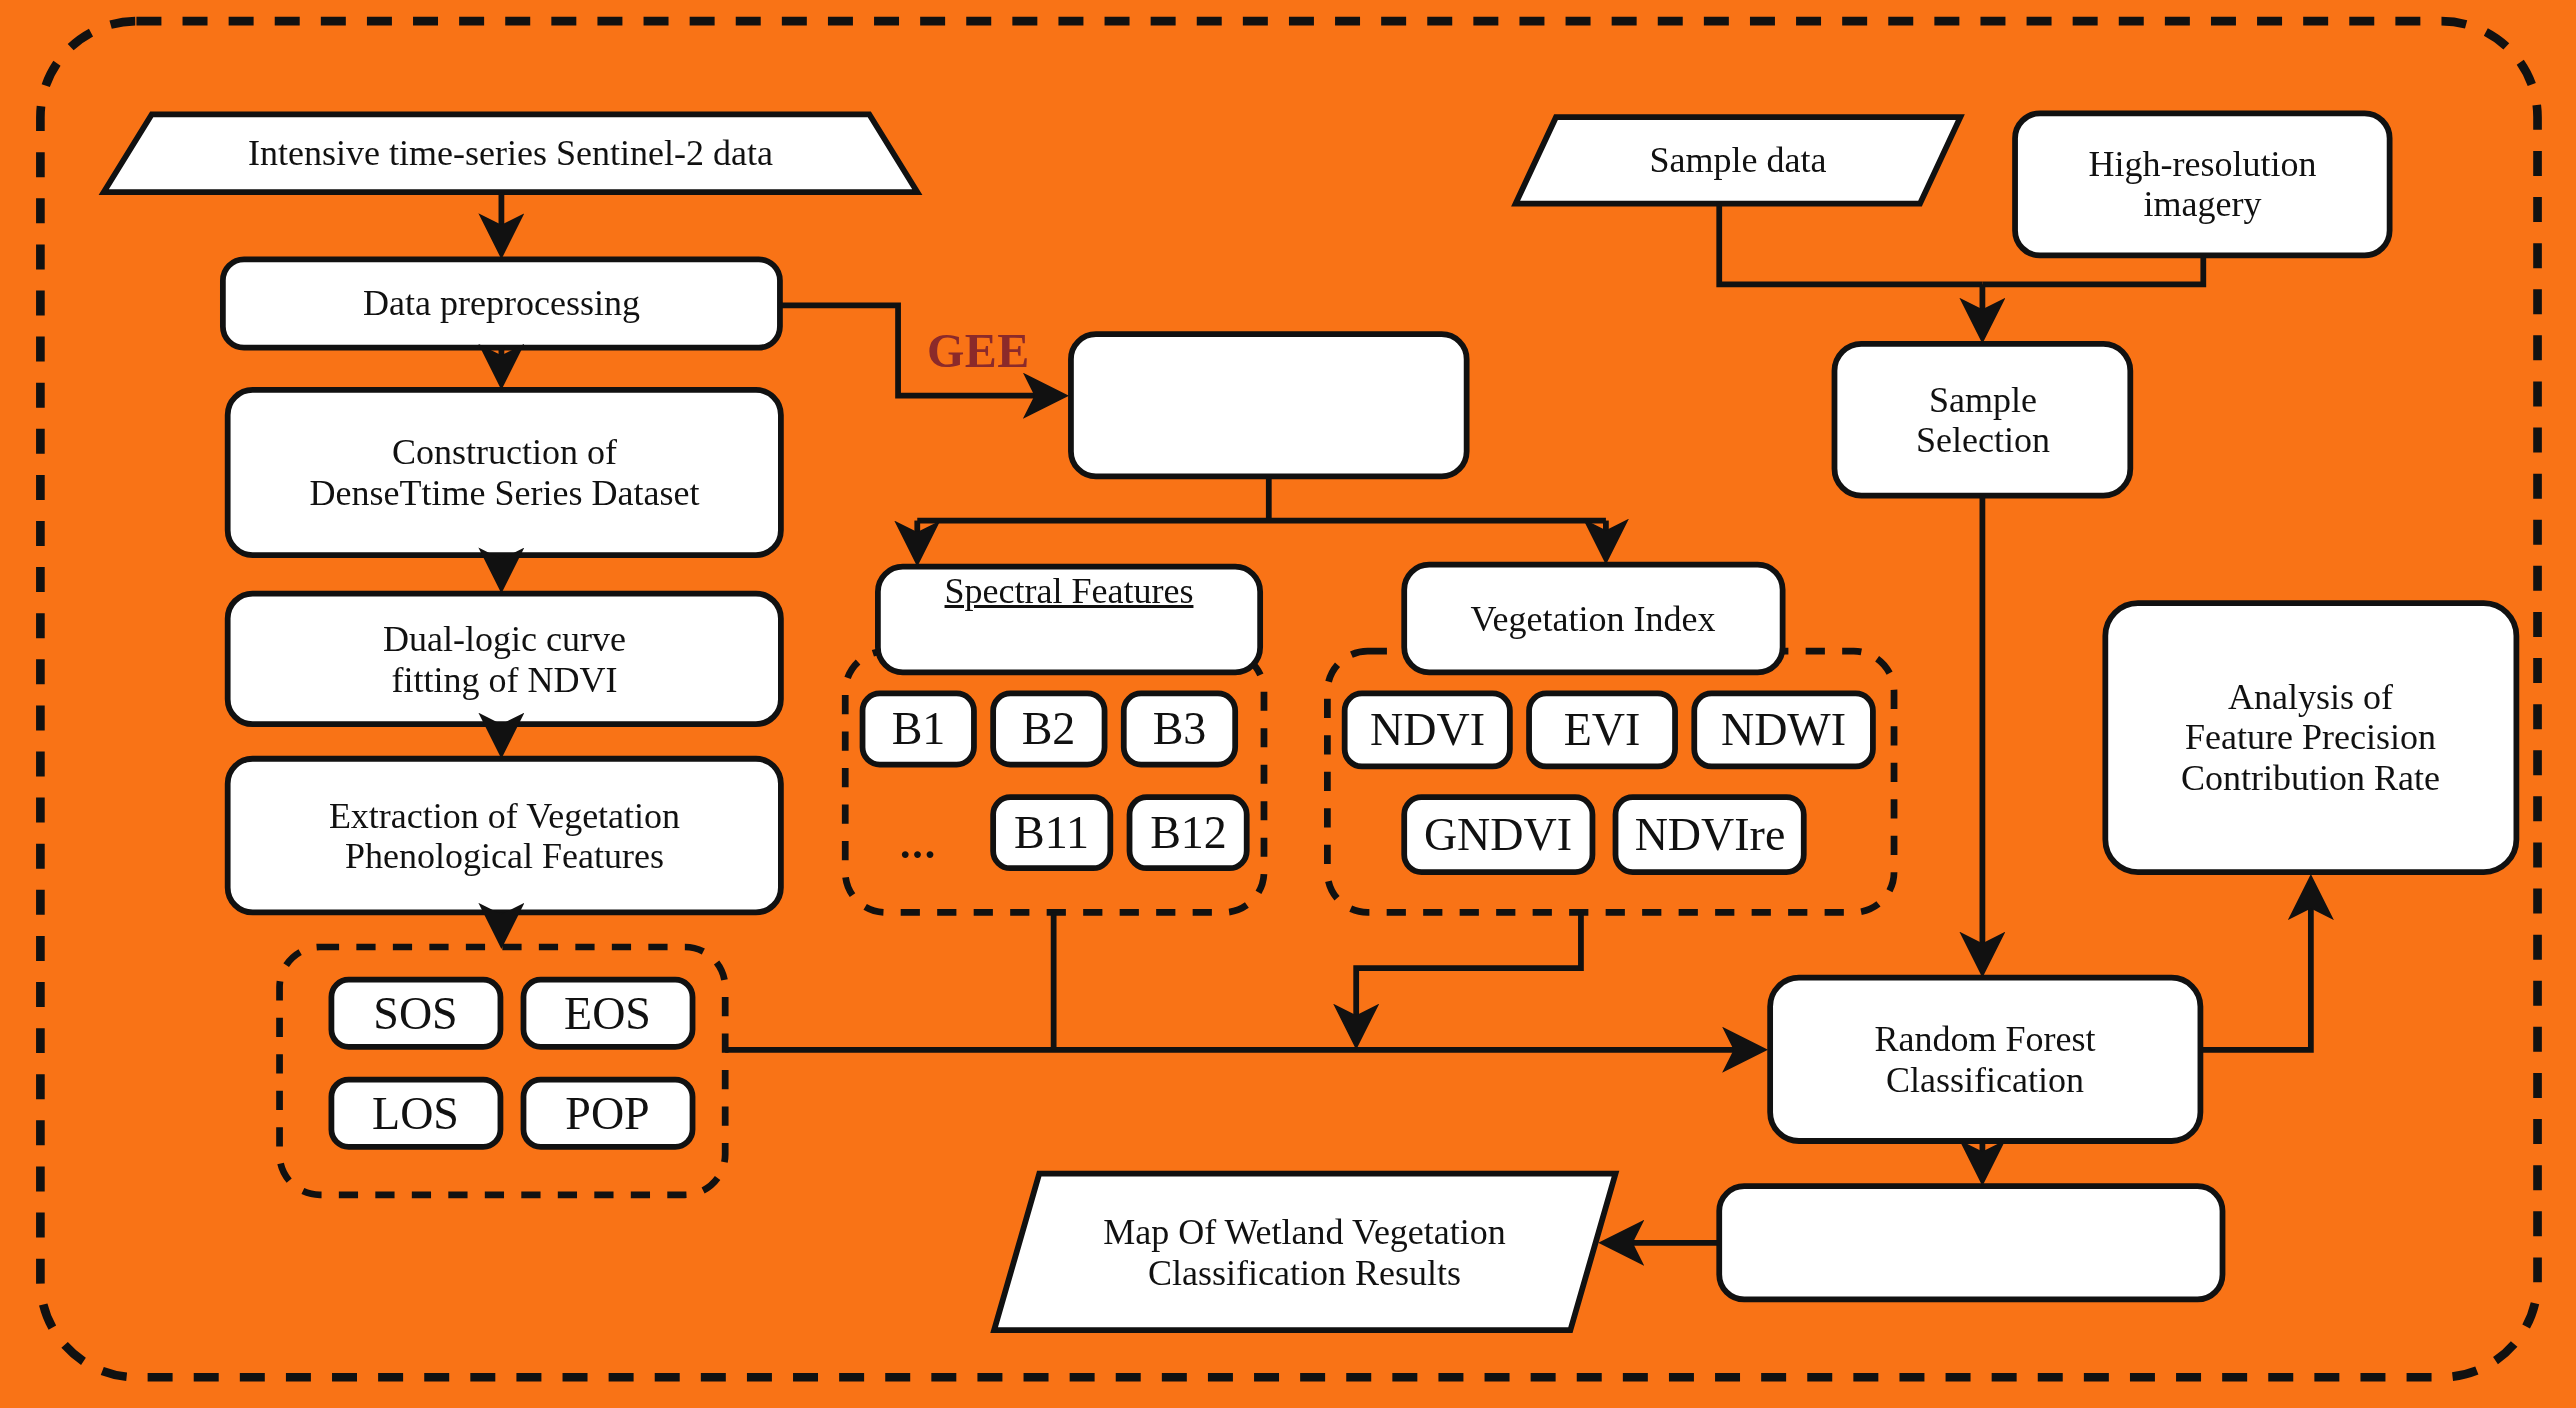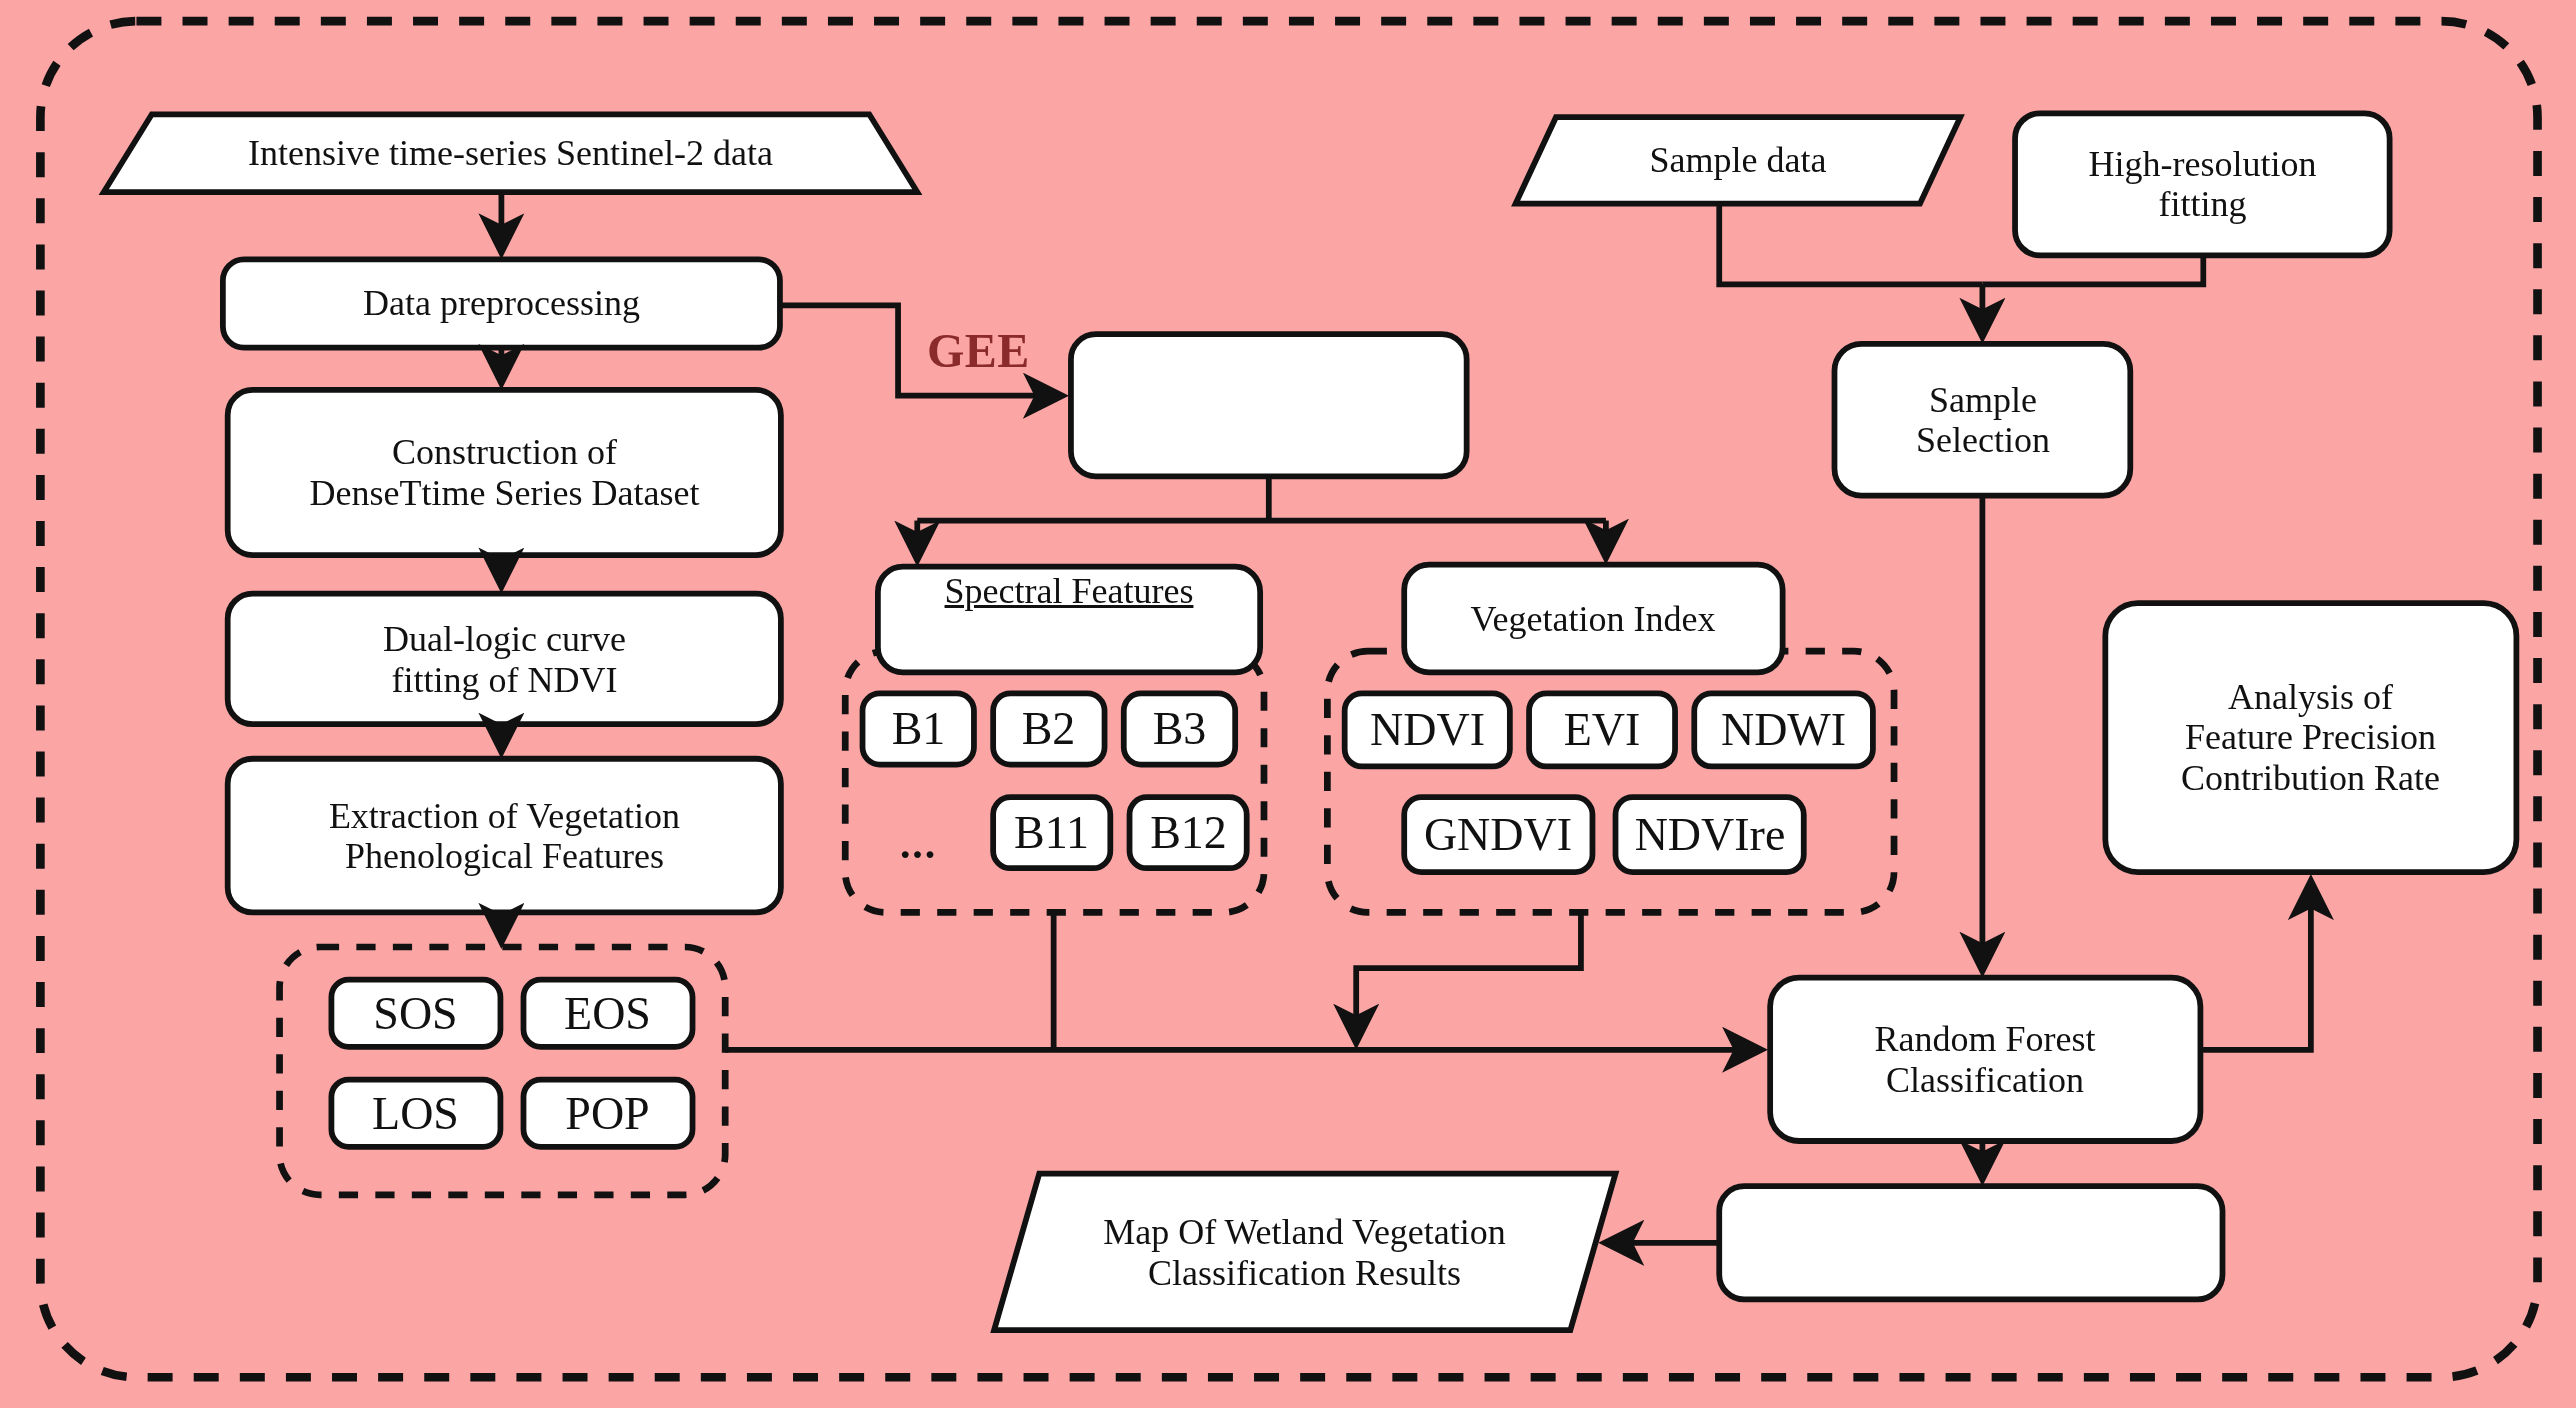--- a/index.html
+++ b/index.html
@@ -1,19 +1,19 @@
 <!DOCTYPE html>
 <html><head>
 <meta charset="utf-8">
 <style>
   html,body{margin:0;padding:0;background:#ffffff;}
   #stage{
     position:relative;
     width:2576px;height:1408px;
-    background:#fca5a5;
+    background:#f97316;
     font-family:"Liberation Serif","DejaVu Serif",serif;
     overflow:hidden;
   }
   #stage svg{position:absolute;left:0;top:0;width:2576px;height:1408px;}
   .node-text{
     position:absolute;
     display:flex;align-items:center;justify-content:center;
     text-align:center;
     color:#111111;
     line-height:1.12;
@@ -168,21 +168,21 @@
 
   <div class="node-text t-chip" style="left:1345px;top:693px;width:165px;height:73px;">NDVI</div>
   <div class="node-text t-chip" style="left:1529px;top:693px;width:146px;height:73px;">EVI</div>
   <div class="node-text t-chip" style="left:1694px;top:693px;width:179px;height:73px;">NDWI</div>
   <div class="node-text t-chip" style="left:1404px;top:797px;width:188px;height:75px;">GNDVI</div>
   <div class="node-text t-chip" style="left:1616px;top:797px;width:188px;height:75px;">NDVIre</div>
 
   <div class="node-text t-lg" style="left:1556px;top:117px;width:364px;height:86px;">Sample data</div>
 
   <div class="node-text t-lg" style="left:2015px;top:113px;width:375px;height:142px;">High-resolution
-fitting</div>
+imagery</div>
 
   <div class="node-text t-lg" style="left:1835px;top:344px;width:296px;height:152px;">Sample
 Selection</div>
 
   <div class="node-text t-lg" style="left:2105px;top:603px;width:411px;height:269px;">Analysis of
 Feature Precision
 Contribution Rate</div>
 
   <div class="node-text t-lg" style="left:1770px;top:978px;width:430px;height:163px;">Random Forest
 Classification</div>

